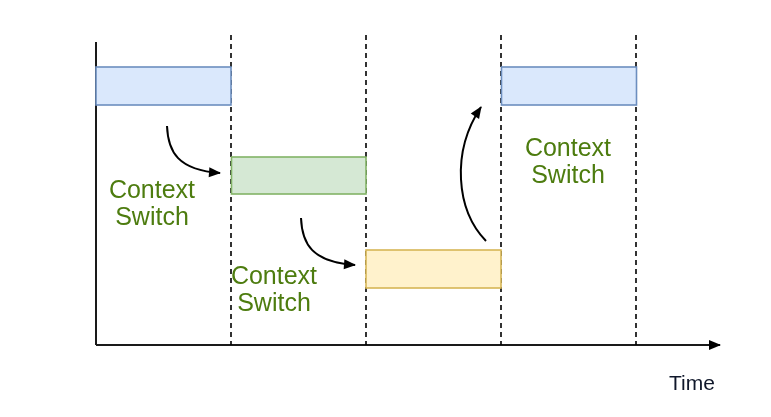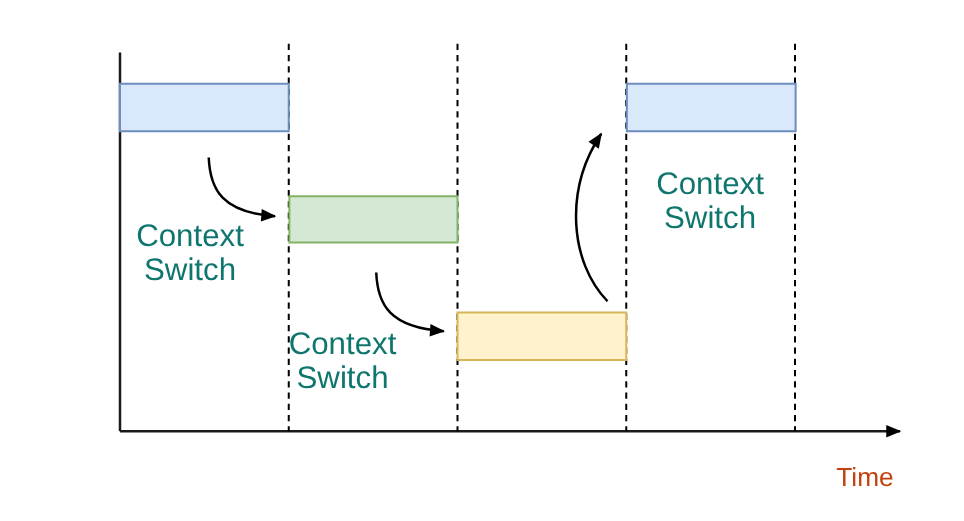--- a/index.html
+++ b/index.html
@@ -8,29 +8,29 @@
     width: 771px;
     height: 417px;
     background: #ffffff;
     font-family: "Liberation Sans", sans-serif;
     overflow: hidden;
   }
   .stage svg { position: absolute; top: 0; left: 0; }
   .diagram-label {
     position: absolute;
     text-align: center;
-    color: #0f766e;
+    color: #4d7c0f;
     font-size: 25px;
     line-height: 27px;
     white-space: normal;
   }
   .axis-label {
     position: absolute;
     text-align: center;
-    color: #c2410c;
+    color: #0f172a;
     font-size: 21px;
     line-height: 23px;
   }
   .cs1 { left: 77px;  top: 176px; width: 150px; }
   .cs2 { left: 199px; top: 262px; width: 150px; }
   .cs3 { left: 493px; top: 134px; width: 150px; }
   .time-label { left: 632px; top: 371px; width: 120px; }
 </style>
 </head>
 <body>

